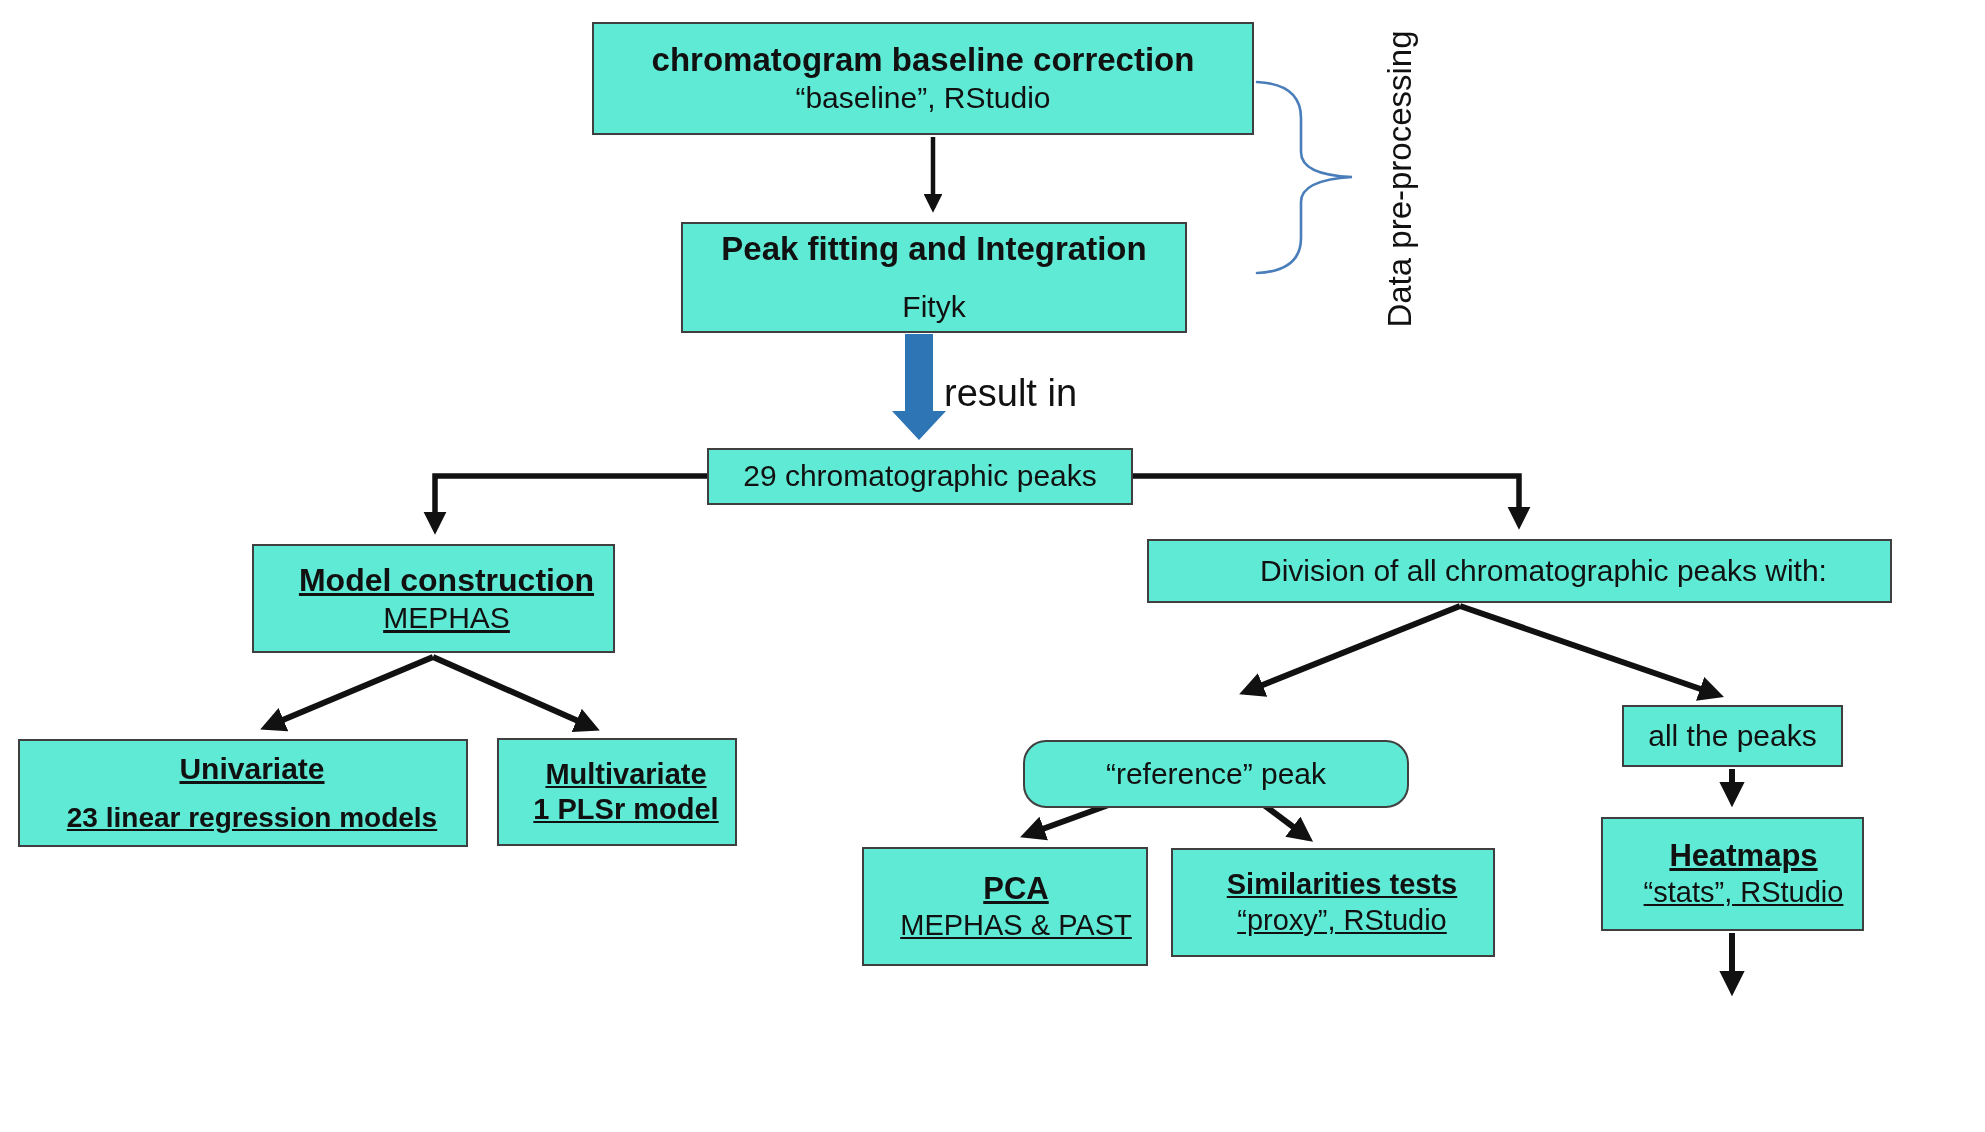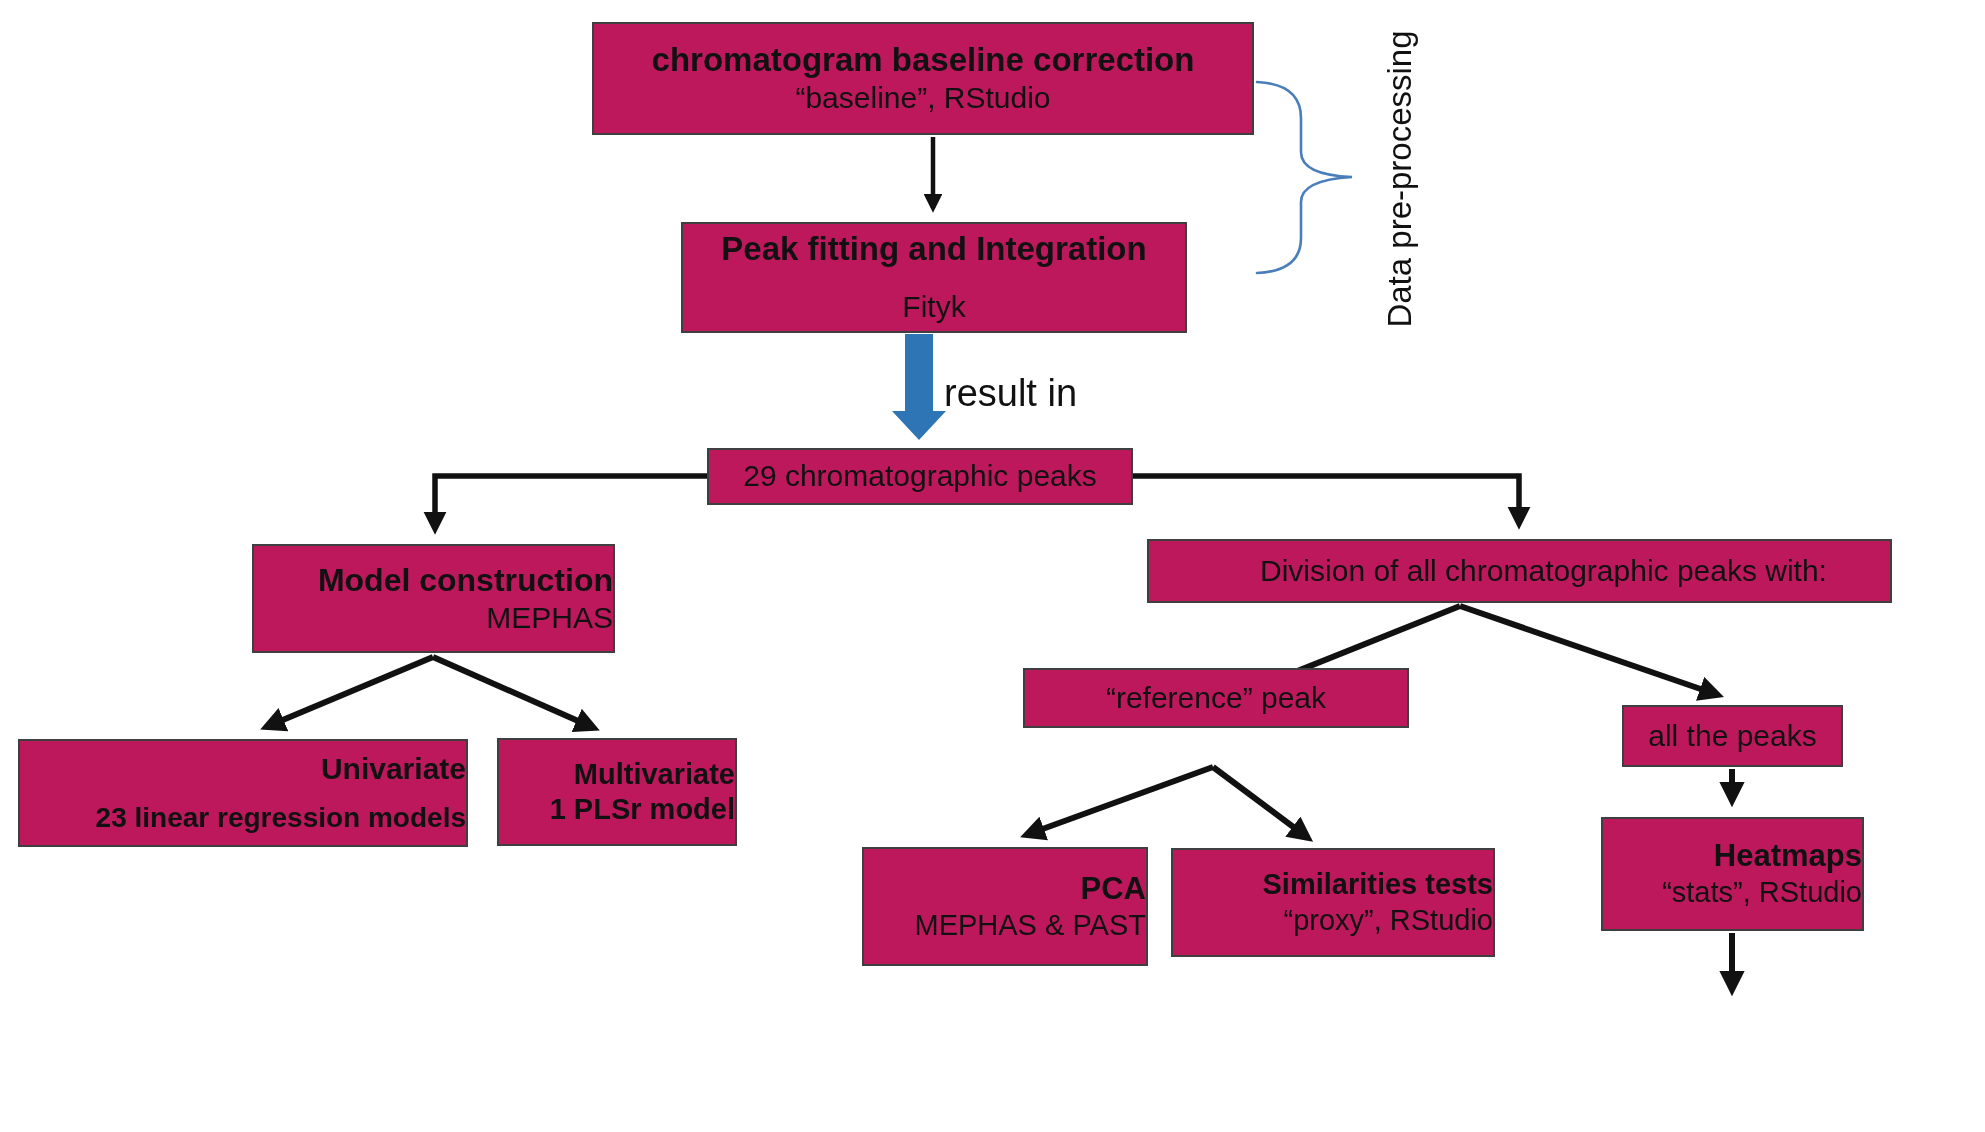--- a/index.html
+++ b/index.html
@@ -1,26 +1,26 @@
 <!DOCTYPE html>
 <html><head>
 <meta charset="utf-8">
 <style>
   html,body{margin:0;padding:0;background:#ffffff;}
   #canvas{
     position:relative;width:1985px;height:1132px;background:#ffffff;
     font-family:"Liberation Sans",sans-serif;color:#111;overflow:hidden;
   }
   .node{
-    position:absolute;background:#be185d;border:2px solid #3f3f3f;
+    position:absolute;background:#5eead4;border:2px solid #3f3f3f;
     box-sizing:border-box;display:flex;flex-direction:column;justify-content:center;
     line-height:1.22;white-space:nowrap;
   }
   .node.center{align-items:center;text-align:center;}
-  .node.leftpad{align-items:flex-end;padding-left:22px;text-align:left;}
+  .node.leftpad{align-items:center;padding-left:22px;text-align:left;text-decoration:underline;}
   .b{font-weight:700;}
   .sub{margin-top:0;}
   svg#connector-layer{position:absolute;left:0;top:0;}
   #rotated-label{
     position:absolute;left:1240px;top:157px;width:320px;height:44px;
     transform:rotate(-90deg);display:flex;align-items:center;justify-content:center;
     font-size:33px;color:#111;white-space:nowrap;
   }
   #result-label{position:absolute;left:944px;top:372px;font-size:38px;}
   .fs33{font-size:33px}.fs32{font-size:32px}.fs31{font-size:31px}
@@ -91,21 +91,21 @@
 
   <div class="node leftpad" style="left:497px;top:738px;width:240px;height:108px;padding-left:18px;">
     <div class="b fs29">Multivariate</div>
     <div class="sub b fs29">1 PLSr model</div>
   </div>
 
   <div class="node center" style="left:1147px;top:539px;width:745px;height:64px;padding-left:48px;">
     <div class="fs30">Division of all chromatographic peaks with:</div>
   </div>
 
-  <div class="node center" style="left:1023px;top:668px;width:386px;height:60px;">
+  <div class="node center" style="left:1023px;top:740px;width:386px;height:68px;border-radius:23px;">
     <div class="fs30">“reference” peak</div>
   </div>
 
   <div class="node center" style="left:1622px;top:705px;width:221px;height:62px;">
     <div class="fs30">all the peaks</div>
   </div>
 
   <div class="node leftpad" style="left:862px;top:847px;width:286px;height:119px;">
     <div class="b fs31">PCA</div>
     <div class="sub fs29">MEPHAS &amp; PAST</div>

